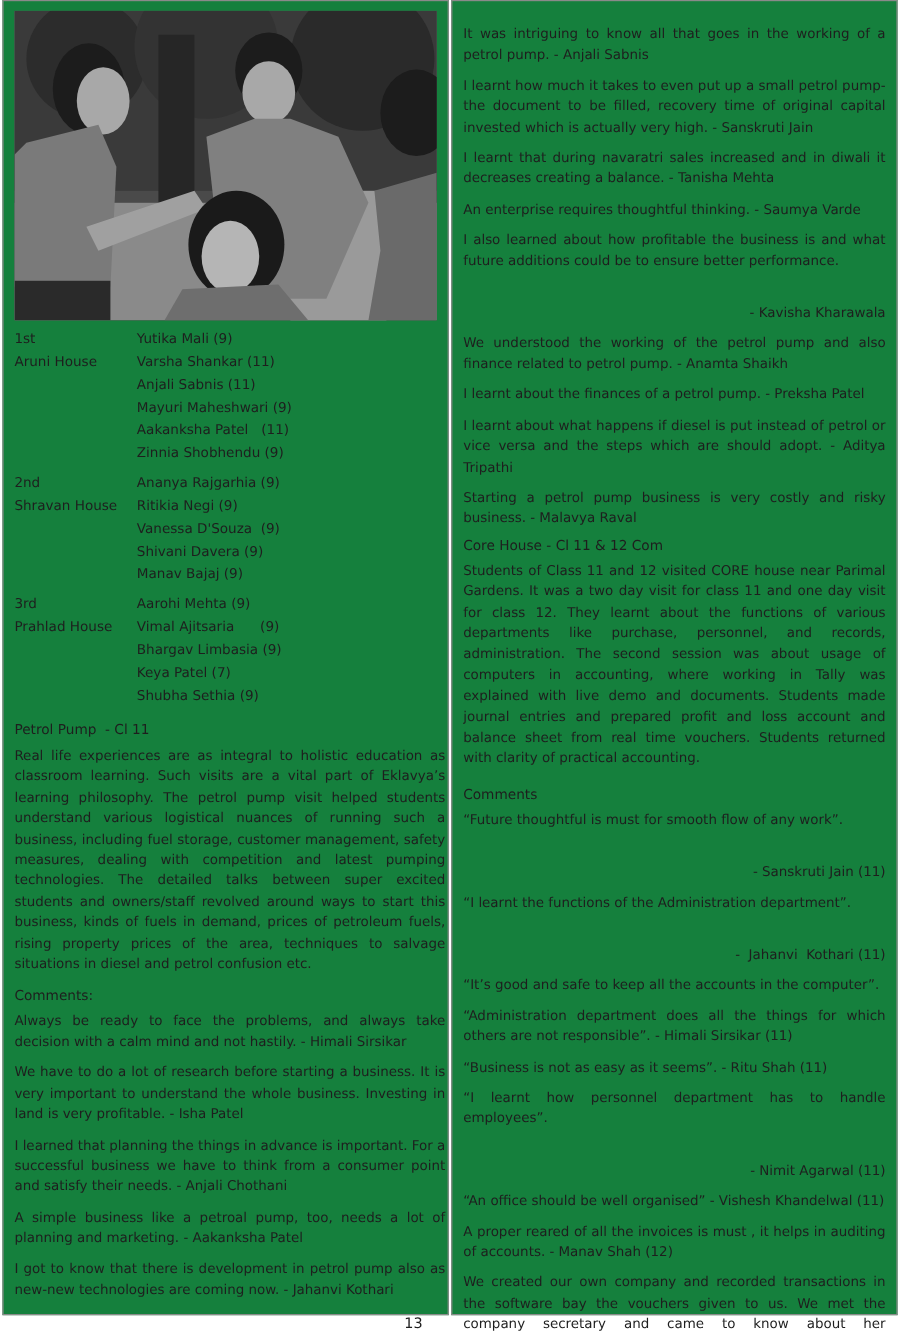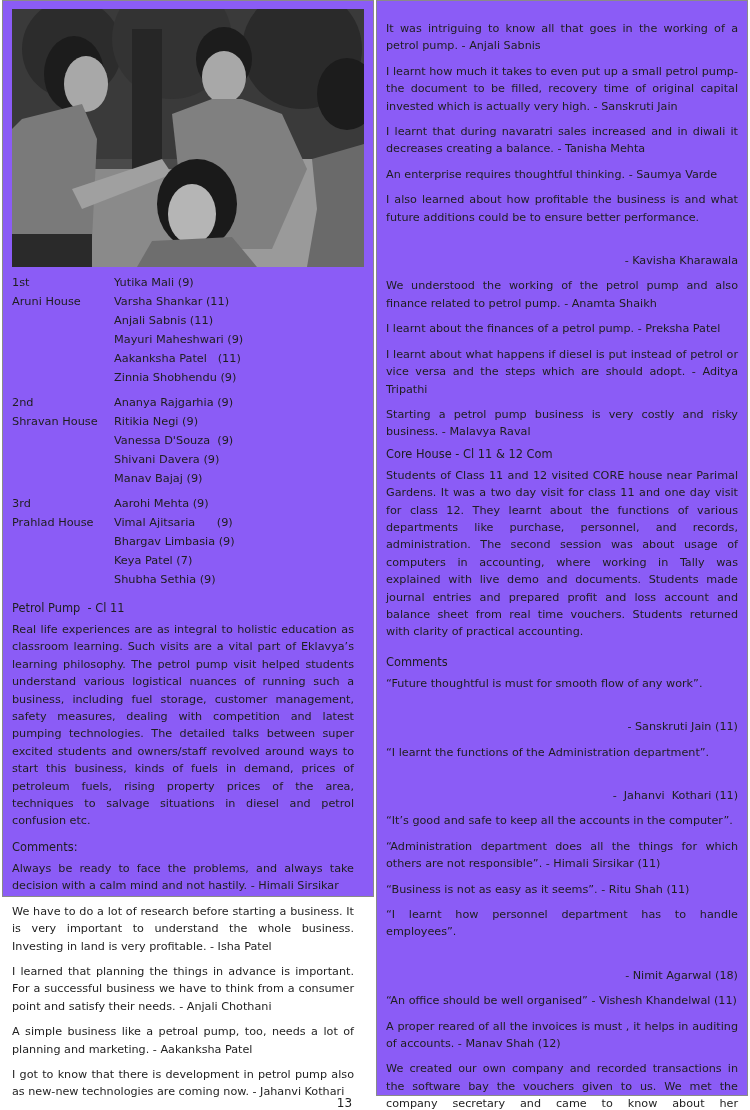--- a/index.html
+++ b/index.html
@@ -1,19 +1,19 @@
 <!DOCTYPE html>
 <html><head>
 <meta charset="utf-8">
 <style>
   * { box-sizing: border-box; margin: 0; padding: 0; }
   html, body { width: 750px; height: 1110px; background: #ffffff; }
   body { position: relative; font-family: "DejaVu Sans", sans-serif; color: #1e1e1e; font-size: 11.2px; line-height: 17.4px; }
-  .col { position: absolute; top: 0; border: 1.5px solid #8a8a8a; background: #8b5cf6; }
-  .col-left { left: 2px; width: 372px; height: 897px; padding: 8px 19px 0 9px; }
+  .col { position: absolute; top: 0; border: 1.5px solid #8a8a8a; background: #15803d; }
+  .col-left { left: 2px; width: 372px; height: 1096px; padding: 8px 2px 0 9px; }
   .col-right { left: 376px; width: 372px; height: 1096px; padding: 19px 9px 0 9px; }
   .photo { width: 352px; height: 258px; position: relative; overflow: hidden; background: #5a5a5a; margin-bottom: 6px; }
   .photo svg { display: block; }
   .winners { margin-bottom: 10px; }
   .winner-group { display: flex; margin-bottom: 6px; }
   .winner-group .house { width: 102px; }
   .winner-group .house div, .winner-group .names div { height: 19px; line-height: 19px; font-size: 11.3px; }
   h3 { font-size: 11.4px; font-weight: normal; line-height: 18px; margin: 0 0 4px 0; }
   p { text-align: justify; margin-bottom: 8px; }
   .right-sig { text-align: right; display: block; margin-top: 26px; }
@@ -132,21 +132,21 @@
     <span>“I learnt the functions of the Administration department”.</span>
     <span class="right-sig" style="white-space:pre">-  Jahanvi  Kothari (11)</span>
   </p>
   <p>
     <span>“It’s good and safe to keep all the accounts in the computer”.</span>
   </p>
   <p>“Administration department does all the things for which others are not responsible”.   -  Himali Sirsikar (11)</p>
   <p>“Business is not as easy as it seems”.  -  Ritu Shah (11)</p>
   <p>
     <span>“I learnt how personnel department has to handle employees”.</span>
-    <span class="right-sig">-  Nimit Agarwal (18)</span>
+    <span class="right-sig">-  Nimit Agarwal (11)</span>
   </p>
   <p>“An office should be well organised” -  Vishesh Khandelwal (11)</p>
   <p>A proper reared of all the invoices is must , it helps in auditing of accounts.  -  Manav Shah (12)</p>
   <p>We created our own company and recorded transactions in the software bay the vouchers given to us. We met the company secretary and came to know about her responsibilities in the company.  -  Paridhi Singh (12)</p>
   <p>
     <span>Narration and dates play a very important role in auditing.</span>
     <span class="right-sig">-  Aanya Agarwal (12)</span>
   </p>
 </div>
 

